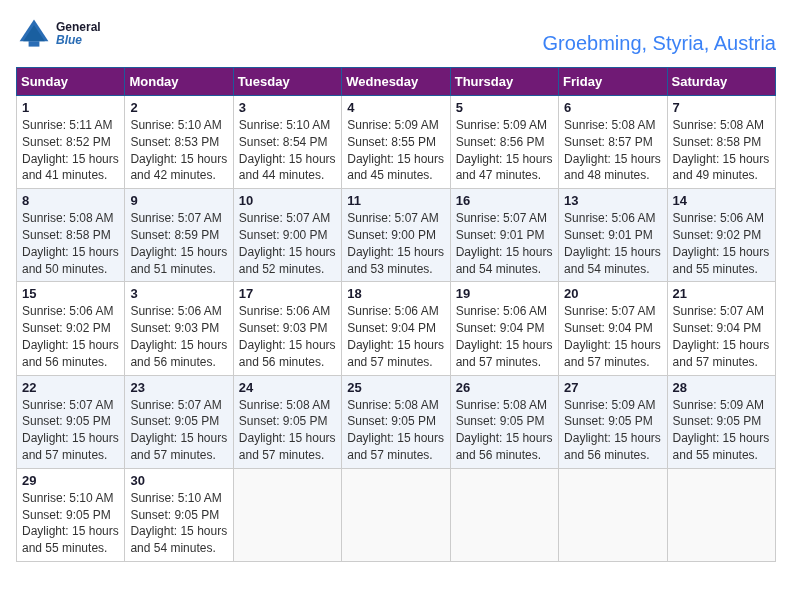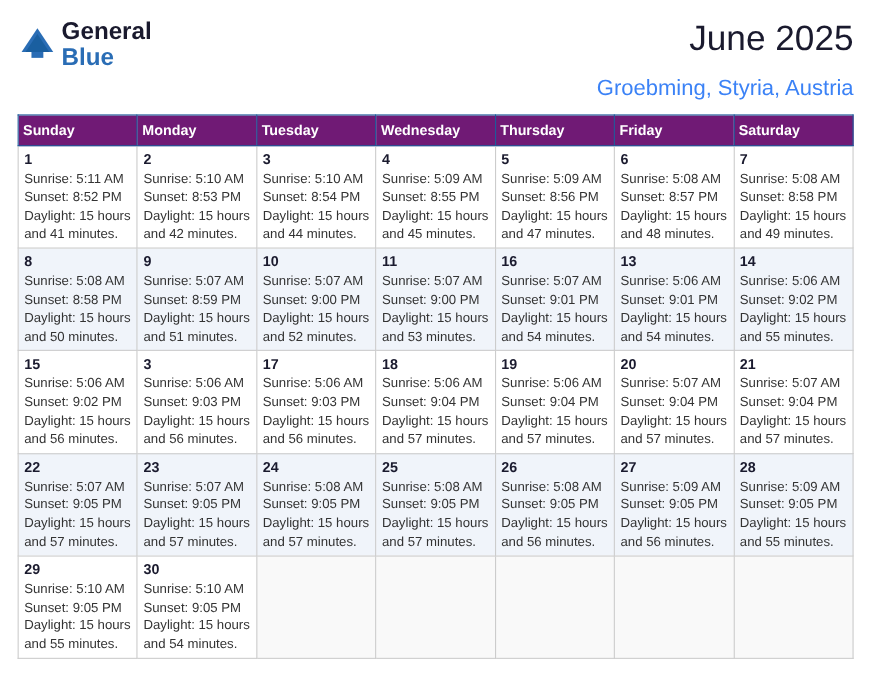--- a/index.html
+++ b/index.html
@@ -15,26 +15,26 @@
       justify-content: space-between;
       align-items: flex-start;
       margin-bottom: 12px;
     }
     .logo {
       display: flex;
       align-items: center;
       gap: 4px;
     }
     .logo-text {
-      font-size: 22px;
+      font-size: 12px;
       font-weight: bold;
       color: #1a1a2e;
       line-height: 1.1;
     }
-    .logo-blue { color: #2a6db5; }
+    .logo-blue { color: #2a6db5; font-style: italic; }
     .logo-icon {
       width: 36px;
       height: 36px;
     }
     .title-block {
       text-align: right;
     }
     .month-title {
       font-size: 32px;
       color: #1a1a2e;
@@ -97,21 +97,20 @@
       <polygon points="20,4 36,28 4,28" fill="#2a6db5"></polygon>
       <polygon points="20,10 32,28 8,28" fill="#1a5fa0"></polygon>
       <rect x="14" y="28" width="12" height="6" fill="#2a6db5"></rect>
     </svg>
     <div>
       <div class="logo-text">General</div>
       <div class="logo-text logo-blue">Blue</div>
     </div>
   </div>
   <div class="title-block">
-    <div class="month-title">June 2025</div>
     <div class="location">Groebming, Styria, Austria</div>
   </div>
 </div>
 
 <table class="calendar">
   <thead>
     <tr>
     <th>Sunday</th>
         <th>Monday</th>
         <th>Tuesday</th>

